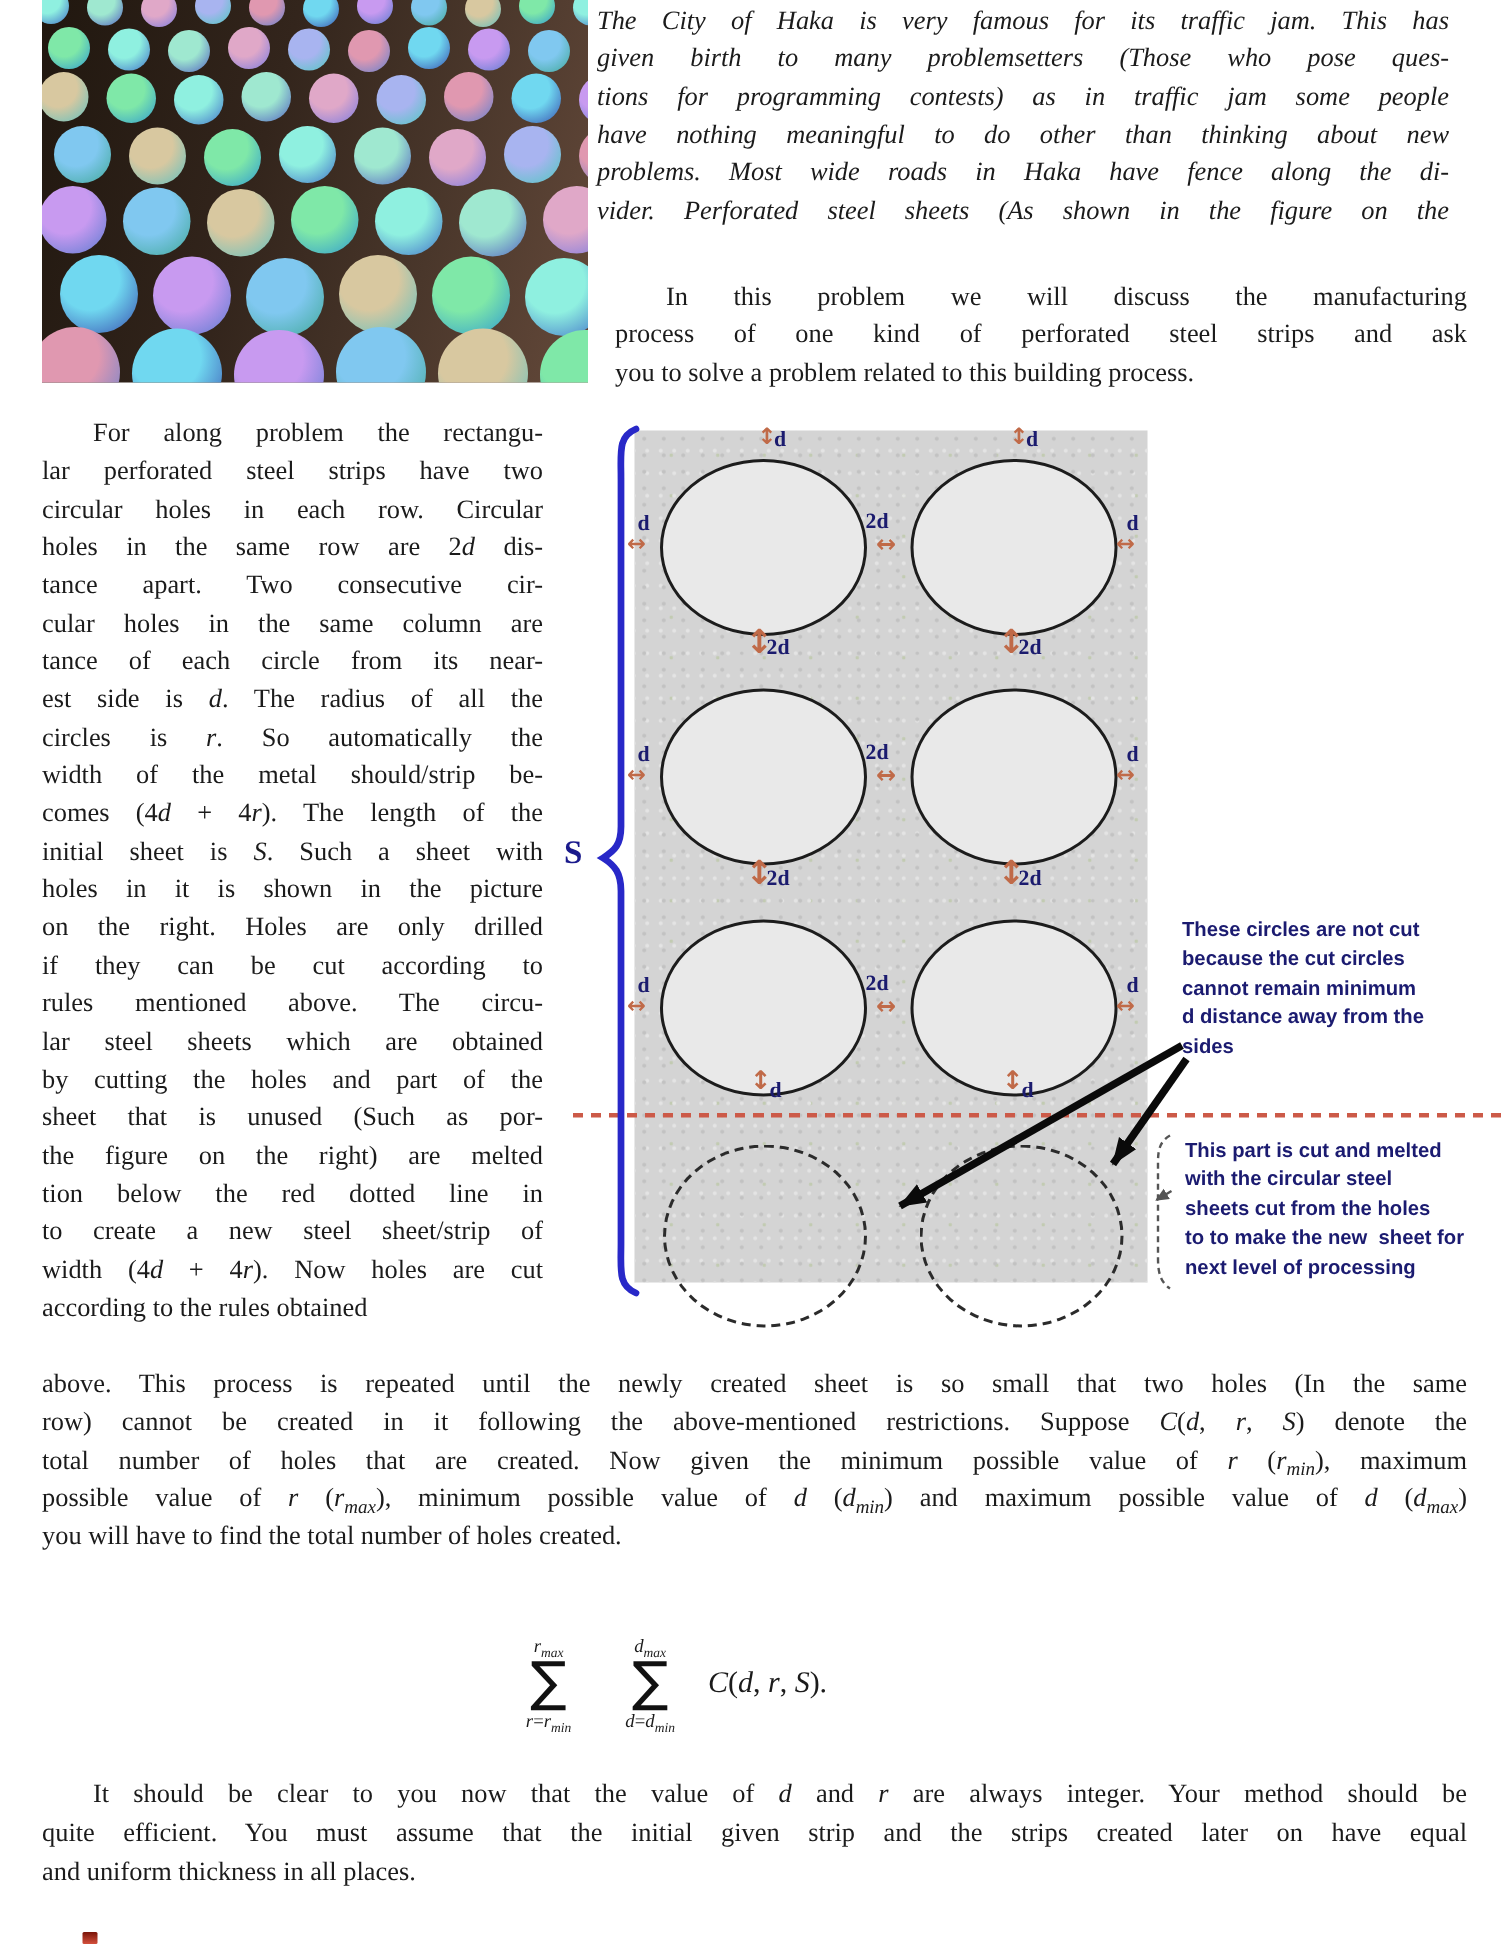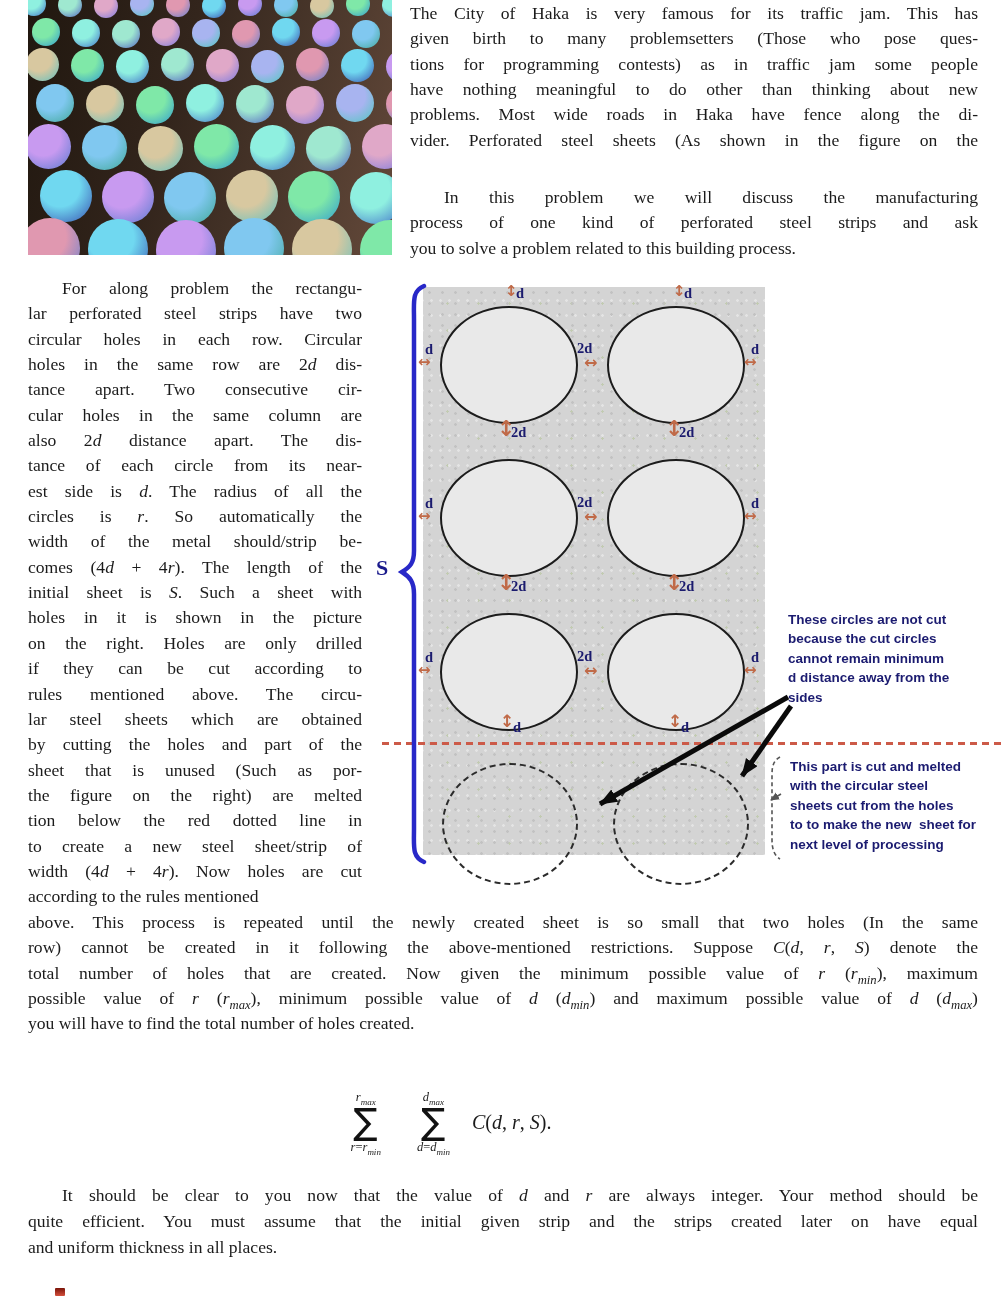--- a/index.html
+++ b/index.html
@@ -4,21 +4,21 @@
 <style>
   html,body{margin:0;padding:0;background:#ffffff;}
   #page{position:relative;width:1006px;height:1296px;background:#ffffff;overflow:hidden;
         font-family:"Liberation Serif","DejaVu Serif",serif;color:#1b1b1b;}
 
   
   .tblock{position:absolute;font-size:17.6px;line-height:25.35px;}
   .ln{display:block;}
   .just{text-align:justify;text-align-last:justify;}
   .ind{text-indent:34px;}
-  #intro-p1{left:410px;top:1px;width:568px;}
+  #intro-p1{left:398px;top:1px;width:568px;font-style:italic;}
   #intro-p2{left:410px;top:185px;width:568px;}
   #left-col{left:28px;top:276px;width:334px;}
   #full-para{left:28px;top:910px;width:950px;}
   #in-other{left:28px;top:1051px;width:950px;text-indent:34px;font-size:17.6px;}
   #final-para{left:28px;top:1183px;width:950px;line-height:25.9px;}
 
   
   #photo{position:absolute;left:28px;top:0;width:364px;height:255px;overflow:hidden;
          background:linear-gradient(105deg,#20170f 0%,#33251c 40%,#4a372b 70%,#64493a 100%);}
   .pdot{position:absolute;border-radius:50%;}
@@ -141,39 +141,38 @@
       <div class="ln">you to solve a problem related to this building process.</div>
     </div>
 
   <div id="left-col" class="tblock">
       <div class="ln just ind">For along problem the rectangu-</div>
       <div class="ln just">lar perforated steel strips have two</div>
       <div class="ln just">circular holes in each row. Circular</div>
       <div class="ln just">holes in the same row are 2<i>d</i> dis-</div>
       <div class="ln just">tance apart. Two consecutive cir-</div>
       <div class="ln just">cular holes in the same column are</div>
-      <div class="ln just">also 2<i>d</i> distance apart. The dis-</div>
       <div class="ln just">tance of each circle from its near-</div>
       <div class="ln just">est side is <i>d</i>. The radius of all the</div>
       <div class="ln just">circles is <i>r</i>. So automatically the</div>
       <div class="ln just">width of the metal should/strip be-</div>
       <div class="ln just">comes (4<i>d</i> + 4<i>r</i>). The length of the</div>
       <div class="ln just">initial sheet is <i>S</i>. Such a sheet with</div>
       <div class="ln just">holes in it is shown in the picture</div>
       <div class="ln just">on the right. Holes are only drilled</div>
       <div class="ln just">if they can be cut according to</div>
       <div class="ln just">rules mentioned above. The circu-</div>
       <div class="ln just">lar steel sheets which are obtained</div>
       <div class="ln just">by cutting the holes and part of the</div>
       <div class="ln just">sheet that is unused (Such as por-</div>
       <div class="ln just">the figure on the right) are melted</div>
       <div class="ln just">tion below the red dotted line in</div>
       <div class="ln just">to create a new steel sheet/strip of</div>
       <div class="ln just">width (4<i>d</i> + 4<i>r</i>). Now holes are cut</div>
-      <div class="ln">according to the rules mentioned</div>
+      <div class="ln">according to the rules obtained</div>
     </div>
 
   <div id="figure">
     <div id="sheet"></div>
 
     <div class="hole" style="left:60px;top:23px;"></div>
     <div class="hole" style="left:227px;top:23px;"></div>
     <div class="hole" style="left:60px;top:176px;"></div>
     <div class="hole" style="left:227px;top:176px;"></div>
     <div class="hole" style="left:60px;top:330px;"></div>

